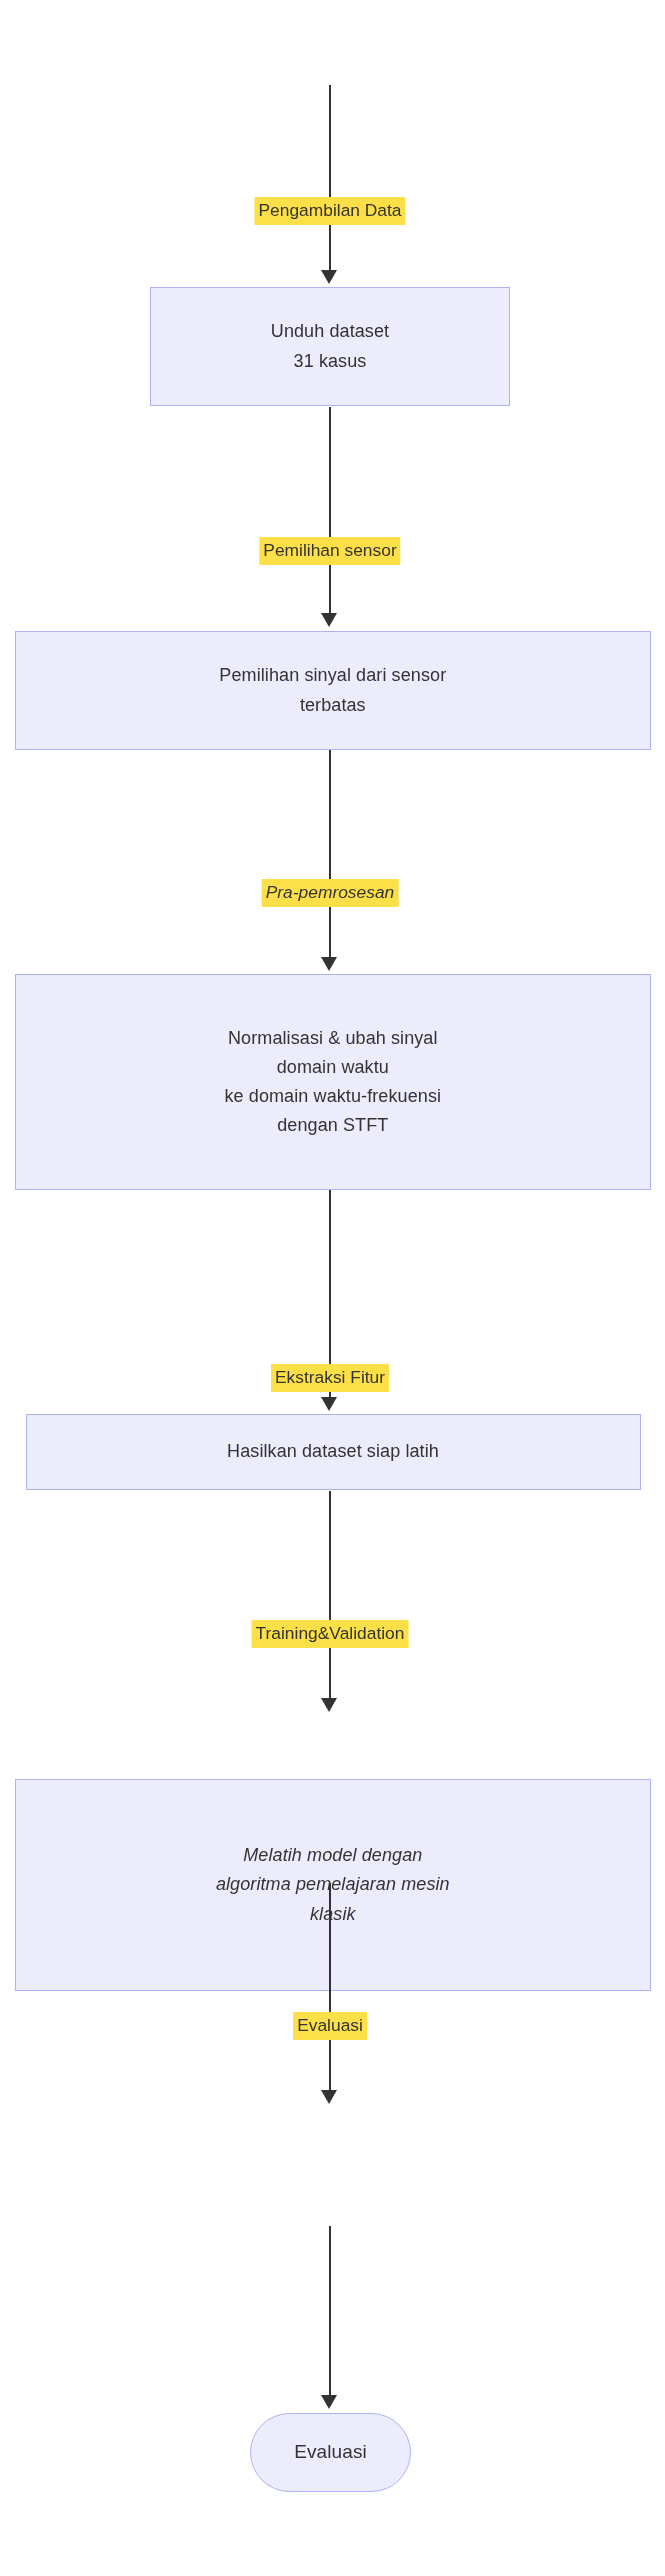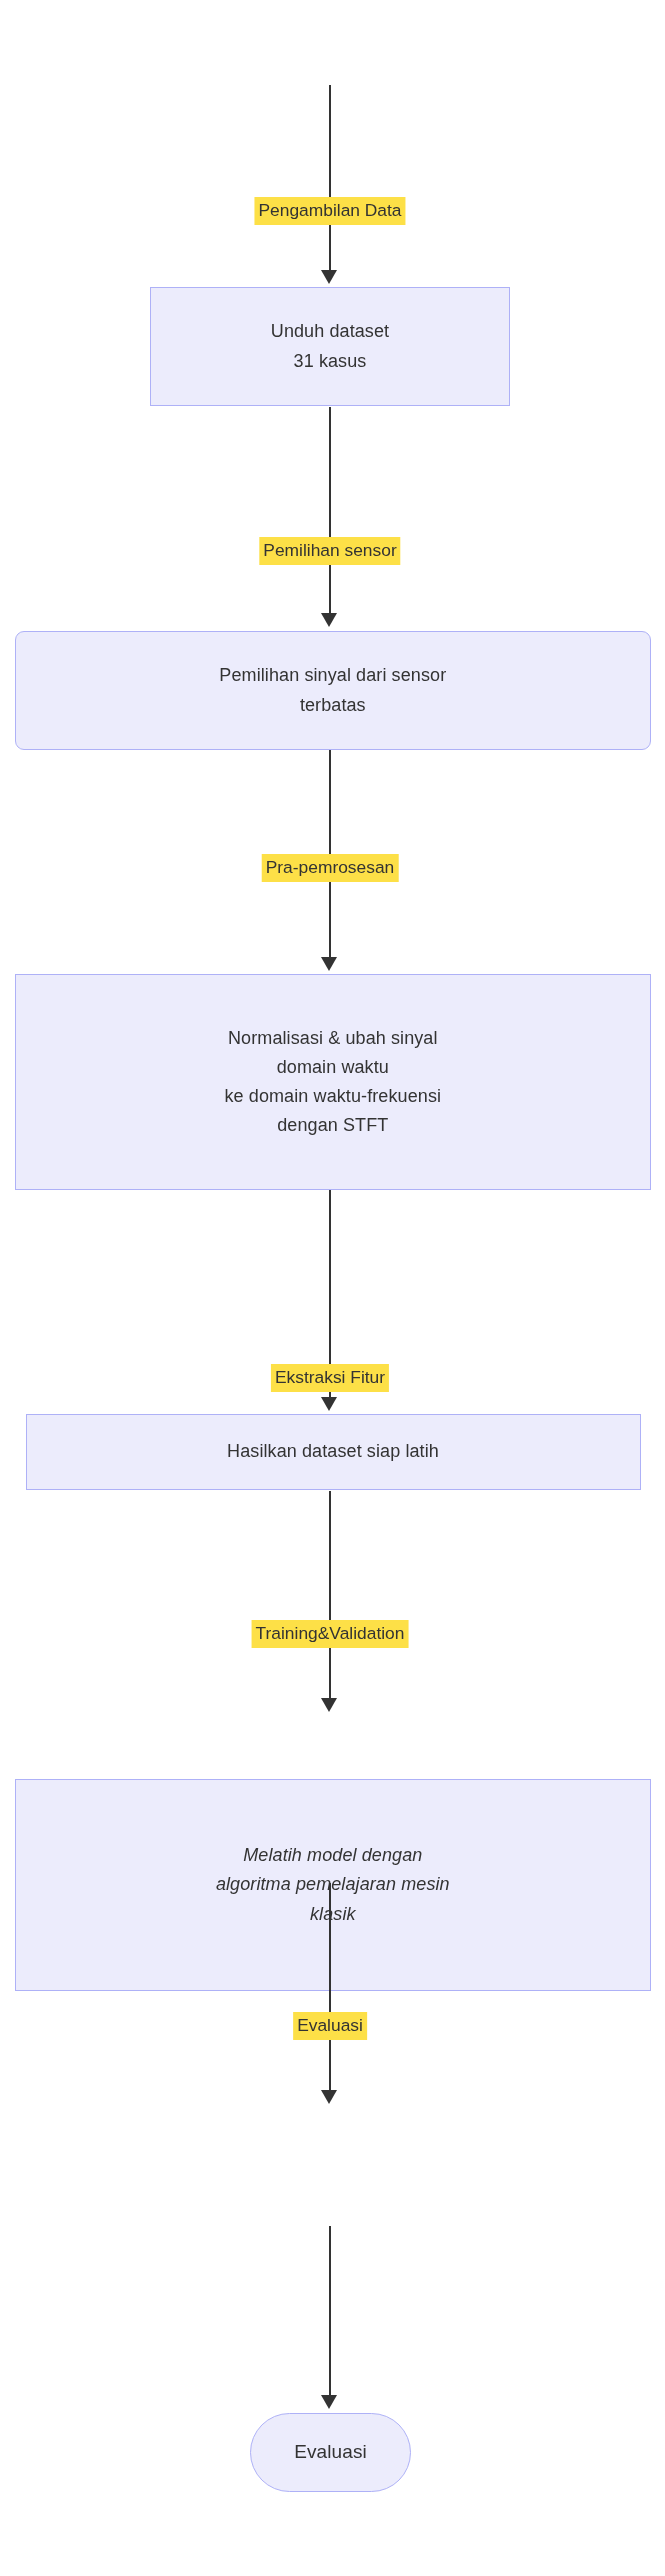--- a/index.html
+++ b/index.html
@@ -89,26 +89,26 @@
   <div class="arrow-head" style="top:270px;"></div>
   <div class="edge-label" style="top:197px;">Pengambilan Data</div>
 
   <div class="node process" style="left:150px; top:287px; width:360px; height:119px;">Unduh dataset
 31 kasus</div>
 
   <div class="edge-line" style="top:407px; height:212px;"></div>
   <div class="arrow-head" style="top:613px;"></div>
   <div class="edge-label" style="top:537px;">Pemilihan sensor</div>
 
-  <div class="node process" style="left:14.8px; top:631px; width:636px; height:119px;border-radius:9px;">Pemilihan sinyal dari sensor
+  <div class="node process" style="left:14.8px; top:631px; width:636px; height:119px;">Pemilihan sinyal dari sensor
 terbatas</div>
 
   <div class="edge-line" style="top:750px; height:212px;"></div>
   <div class="arrow-head" style="top:957px;"></div>
-  <div class="edge-label" style="top:854px;">Pra-pemrosesan</div>
+  <div class="edge-label" style="top:879px;font-style:italic;">Pra-pemrosesan</div>
 
   <div class="node process" style="left:14.8px; top:974px; width:636px; height:216px;">Normalisasi &amp; ubah sinyal
 domain waktu
 ke domain waktu-frekuensi
 dengan STFT</div>
 
   <div class="edge-line" style="top:1190px; height:212px;"></div>
   <div class="arrow-head" style="top:1397px;"></div>
   <div class="edge-label" style="top:1364px;">Ekstraksi Fitur</div>
 

